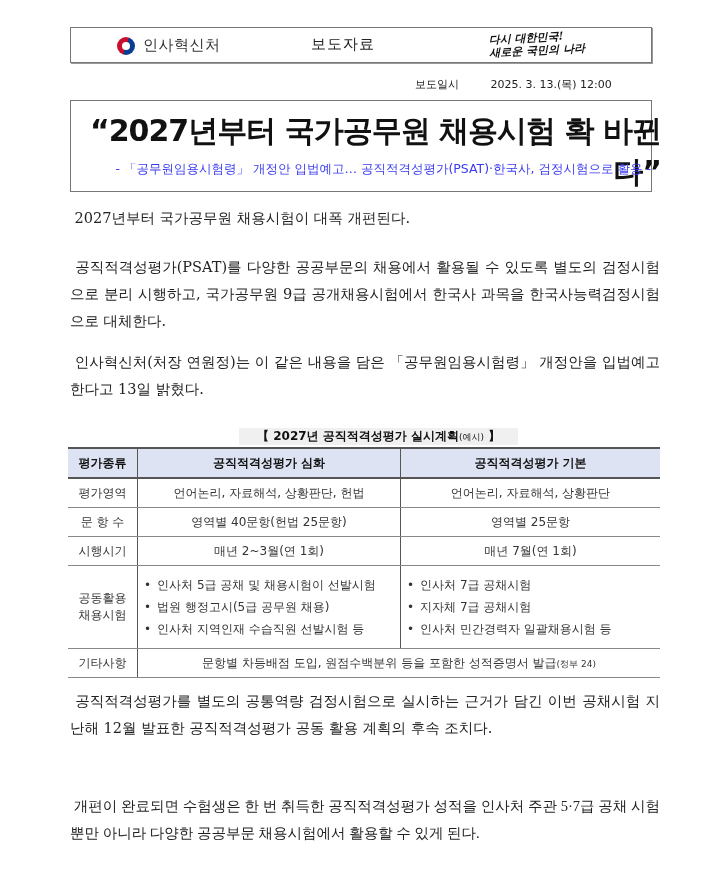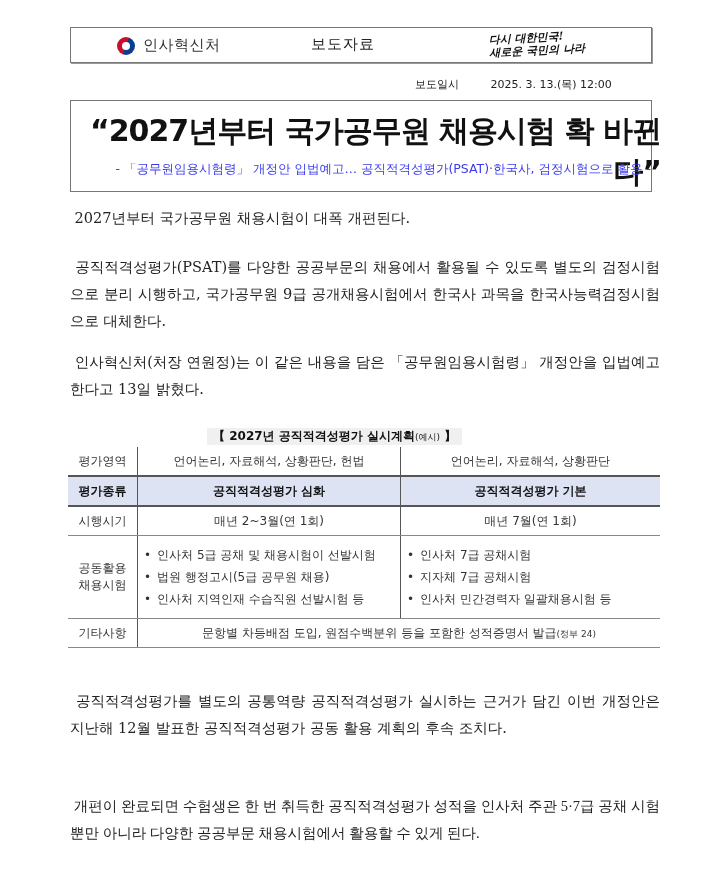--- a/index.html
+++ b/index.html
@@ -16,21 +16,21 @@
   .slogan { position: absolute; left: 418px; top: 3px; font-family: "DejaVu Serif", serif; font-style: italic;
             font-size: 11px; line-height: 13px; color: #111; font-weight: bold; transform: rotate(-3deg); }
   .release { position: absolute; left: 415px; top: 77px; font-size: 11px; color: #222; }
   .release span.lbl { margin-right: 28px; }
   .title-box { position: absolute; left: 70px; top: 100px; width: 580px; height: 90px; border: 1px solid #777; }
   .main-title { position: absolute; left: 10px; width: 100%; top: 10px; text-align: right; font-size: 30px;
                 font-weight: bold; color: #111; letter-spacing: -1px; }
   .sub-title { position: absolute; left: 0; width: 100%; top: 60px; text-align: right; font-size: 12.5px; color: #3a3af0; }
   .para { position: absolute; left: 70px; width: 590px; font-family: "DejaVu Serif", serif; font-size: 14.5px;
           line-height: 27px; color: #222; text-align: justify; }
-  .table-caption { position: absolute; left: 207px; top: 428px; background: #f0f0f0; padding: 0 6px;
+  .table-caption { position: absolute; left: 239px; top: 428px; background: #f0f0f0; padding: 0 18px;
                    font-size: 12px; font-weight: bold; color: #111; }
   .table-caption small { font-size: 9px; font-weight: normal; }
   table.plan { position: absolute; left: 68px; top: 447px; width: 592px; border-collapse: collapse; font-size: 12px; color: #333; }
   table.plan th, table.plan td { border-bottom: 1px solid #888; padding: 0 6px; height: 28px; text-align: center; }
   table.plan th { background: #dde3f3; font-weight: bold; color: #111; border-top: 2px solid #555; border-bottom: 2px solid #555; height: 28px; }
   table.plan td.k, table.plan th.k { width: 57px; border-right: 1px solid #555; }
   table.plan td.mid, table.plan th.mid { border-right: 1px solid #555; width: 250px; }
   table.plan ul { list-style: none; margin: 4px 0; padding: 0; text-align: left; }
   table.plan li { line-height: 22px; }
   table.plan li::before { content: "\2022"; margin-right: 6px; }
@@ -73,28 +73,33 @@
   &nbsp;<span>인사혁신처(처장 연원정)는 이 같은 내용을 담은 「공무원임용시험령」 개정안을 입법예고한다고 13일 밝혔다.</span>
 </div>
 
 <div class="table-caption">
   <span>【 2027년 공직적격성평가 실시계획</span><small>(예시)</small><span> 】</span>
 </div>
 
 <table class="plan">
   <tbody>
       <tr>
+    <th class="k">평가종류</th>
+    <th class="mid">공직적격성평가 심화</th>
+    <th>공직적격성평가 기본</th>
+  </tr>
+  <tr>
     <td class="k">평가영역</td>
     <td class="mid">언어논리, 자료해석, 상황판단, 헌법</td>
     <td>언어논리, 자료해석, 상황판단</td>
   </tr>
   <tr>
-    <th class="k">평가종류</th>
-    <th class="mid">공직적격성평가 심화</th>
-    <th>공직적격성평가 기본</th>
+    <td class="k">문 항 수</td>
+    <td class="mid">영역별 40문항(헌법 25문항)</td>
+    <td>영역별 25문항</td>
   </tr>
   <tr>
     <td class="k">시행시기</td>
     <td class="mid">매년 2~3월(연 1회)</td>
     <td>매년 7월(연 1회)</td>
   </tr>
   <tr>
     <td class="k" style="height:82px;">공동활용 채용시험</td>
     <td class="mid">
       <ul>
@@ -114,17 +119,17 @@
   <tr class="last">
     <td class="k">기타사항</td>
     <td colspan="2">
       <span>문항별 차등배점 도입, 원점수백분위 등을 포함한 성적증명서 발급</span><small>(정부 24)</small>
     </td>
   </tr>
 </tbody>
   </table>
 
 <div class="para" style="top:688px;">
-  &nbsp;<span>공직적격성평가를 별도의 공통역량 공직적격성평가 실시하는 근거가 담긴 이번 개정안은 지난해 12월 발표한 공직적격성평가 공동 활용 계획의 후속 조치다.</span>
+  &nbsp;<span>공직적격성평가를 별도의 공통역량 검정시험으로 실시하는 근거가 담긴 이번 공채시험 지난해 12월 발표한 공직적격성평가 공동 활용 계획의 후속 조치다.</span>
 </div>
 <div class="para" style="top:793px;font-family:Liberation Serif, serif;">
   &nbsp;<span>개편이 완료되면 수험생은 한 번 취득한 공직적격성평가 성적을 인사처 주관 5·7급 공채 시험뿐만 아니라 다양한 공공부문 채용시험에서 활용할 수 있게 된다.</span>
 </div>
 
 </body></html>

